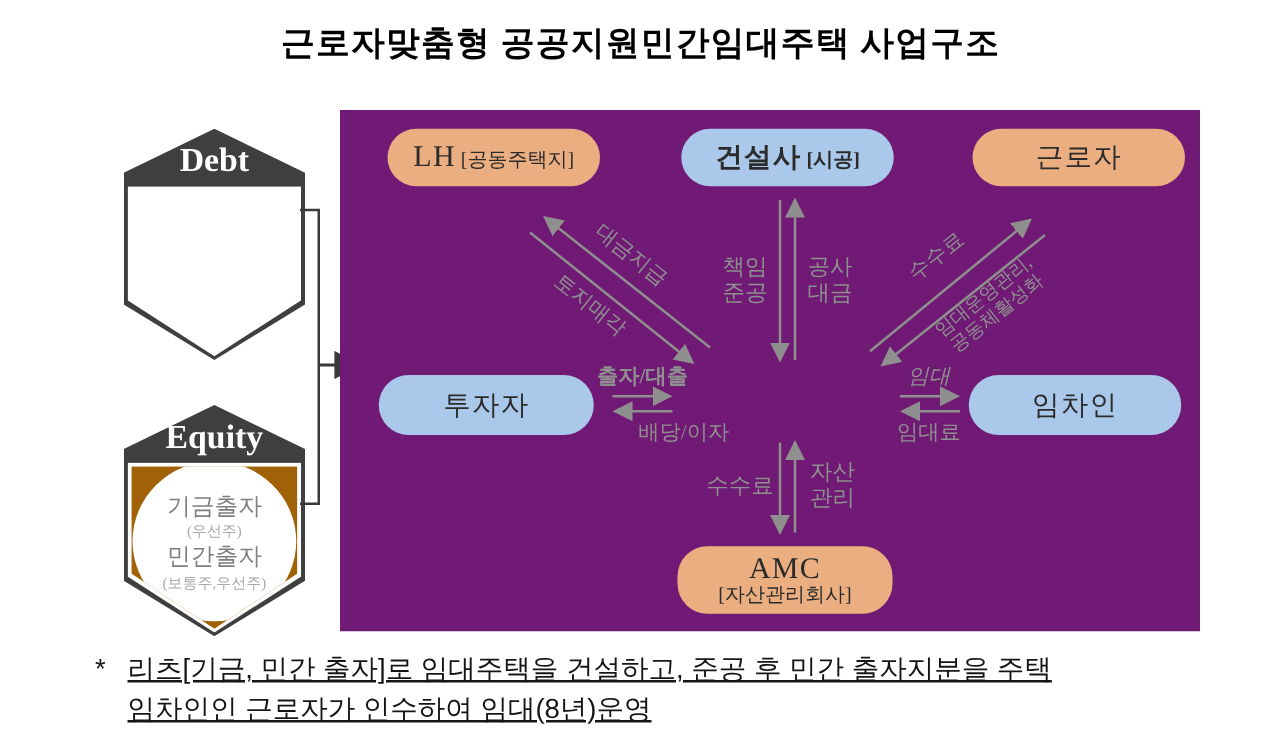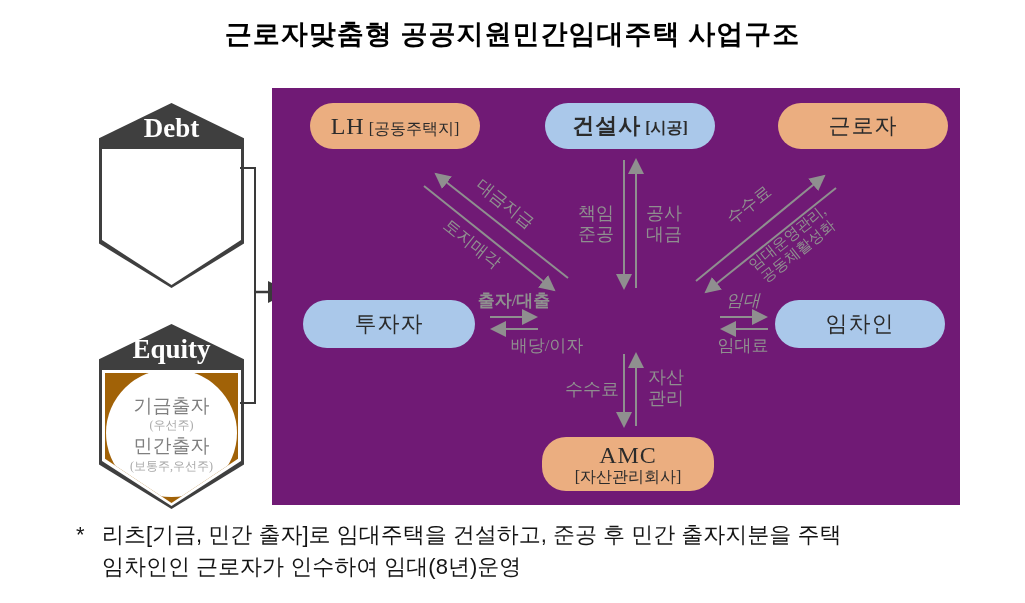--- a/index.html
+++ b/index.html
@@ -87,21 +87,21 @@
   .lbl-rent      { left:471px; top:258px; }
   .lbl-fee-bot   { left:320px; top:301px; font-size:18px; }
   .lbl-asset     { left:394px; top:300px; font-size:18px; }
 
   
   .bracket-svg { position:absolute; left:230px; top:160px; width:75px; height:252px; }
 
   
   .footnote {
     position:absolute; left:76px; top:519px; width:880px;
-    font-size:22px; color:#151515; line-height:1.46;
+    font-size:22px; color:#151515; line-height:1.46;text-decoration:underline;
   }
   .footnote .mark { display:inline-block; width:26px; }
   .footnote .cont { padding-left:26px; }
 </style>
 </head>
 <body>
 
 <div class="page-title">근로자맞춤형 공공지원민간임대주택 사업구조</div>
 
 <div class="badge" style="left:99px; top:103px;">

